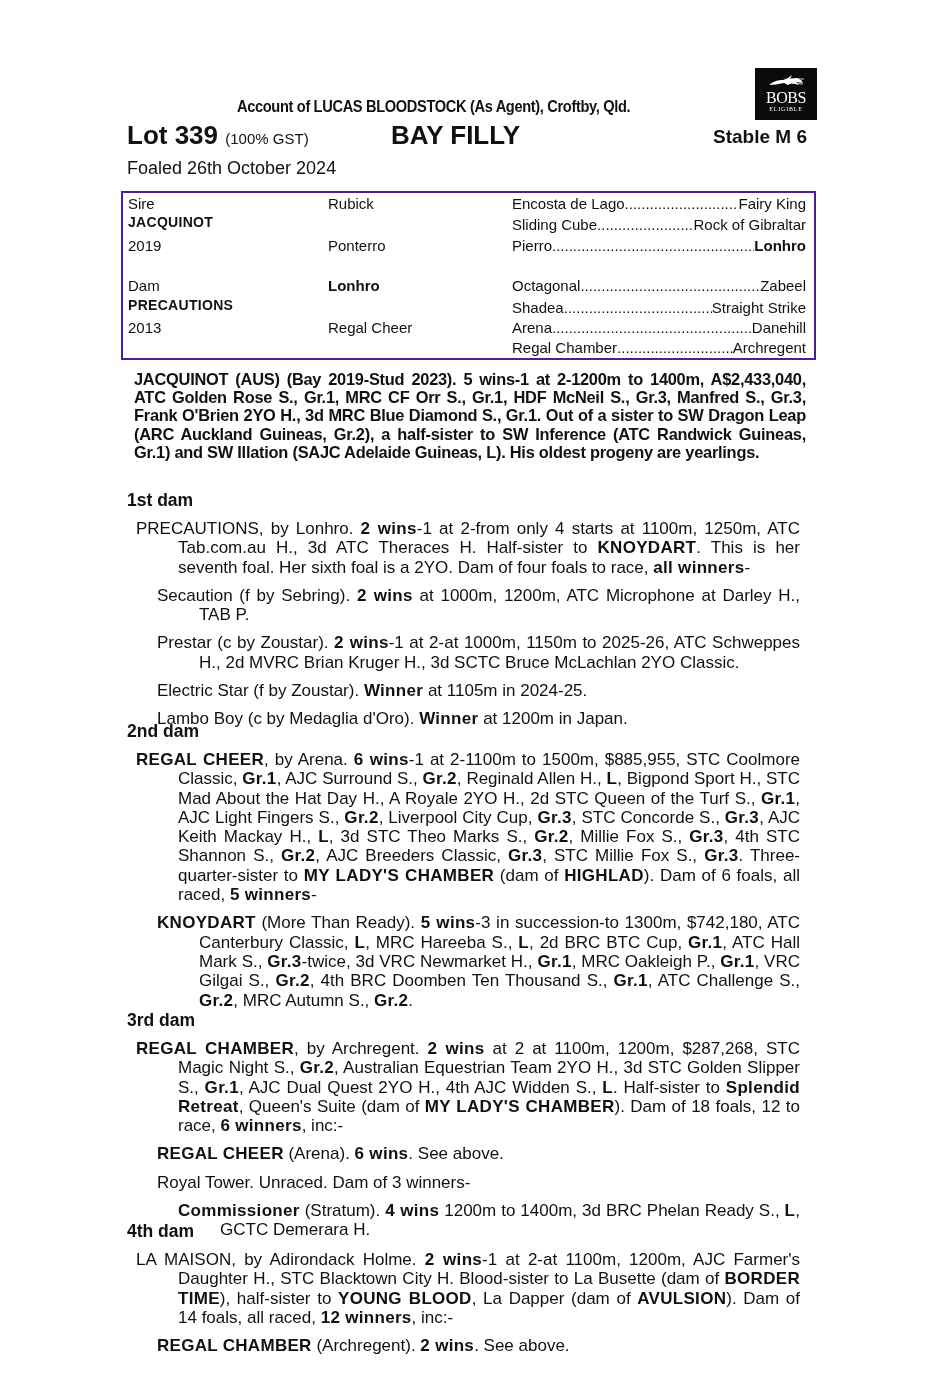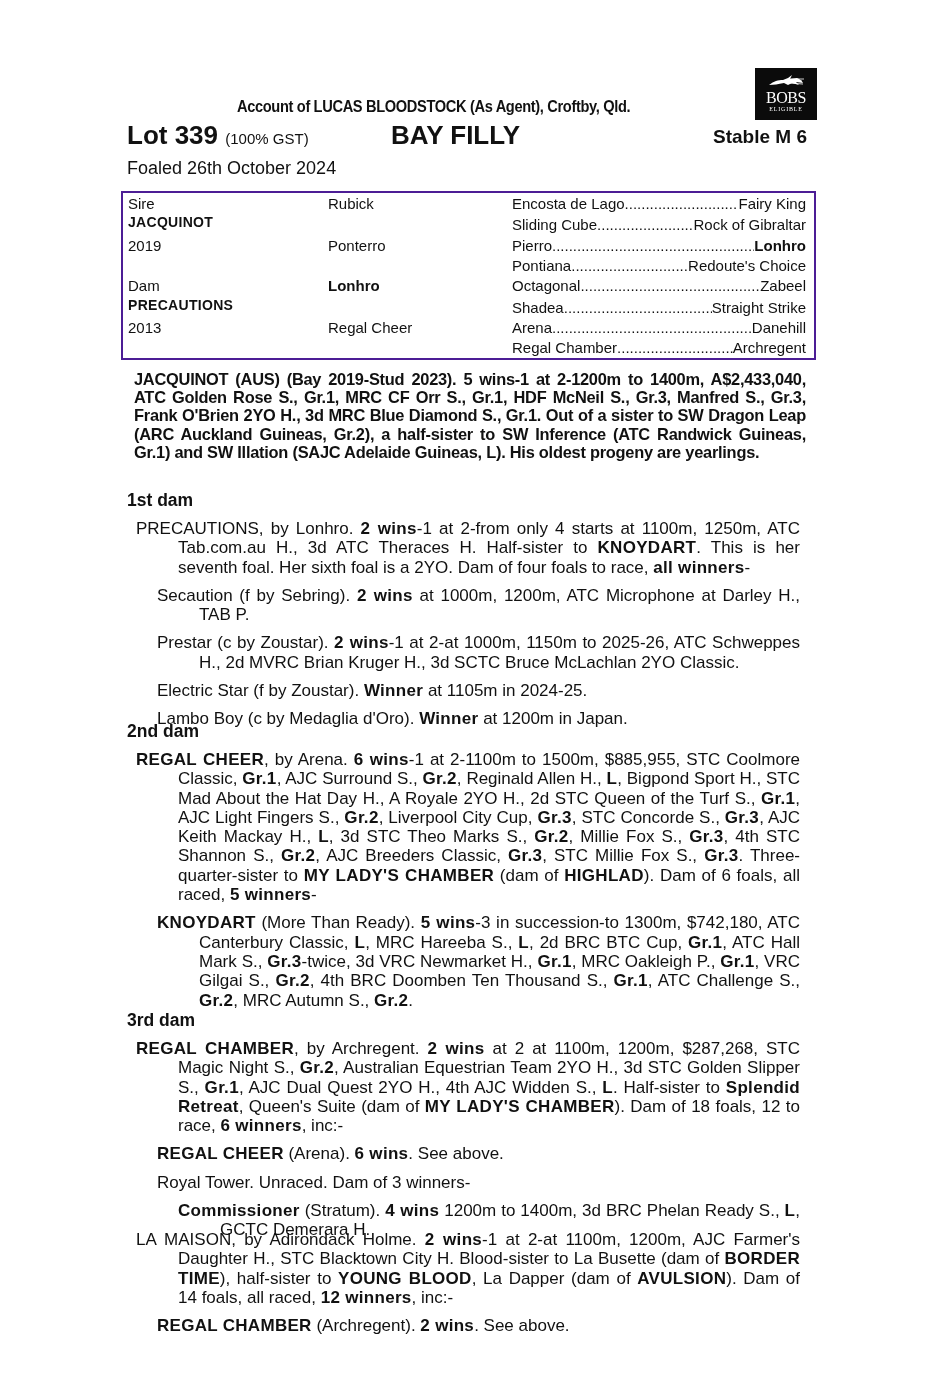--- a/index.html
+++ b/index.html
@@ -79,27 +79,20 @@
     </div>
     <div class="row" style="top:44px">
       <span class="c1">2019</span>
       <span class="c2">Ponterro</span>
       <span class="c3">
           <span>Pierro</span>
           <span class="dots"></span>
           <span class="b">Lonhro</span>
         </span>
     </div>
-    <div class="row" style="top:64px">
-      <span class="c3">
-          <span>Pontiana</span>
-          <span class="dots"></span>
-          <span>Redoute's Choice</span>
-        </span>
-    </div>
     <div class="row" style="top:84px">
       <span class="c1">Dam</span>
       <span class="c2 b">Lonhro</span>
       <span class="c3">
           <span>Octagonal</span>
           <span class="dots"></span>
           <span>Zabeel</span>
         </span>
     </div>
     <div class="row" style="top:106px">
@@ -147,17 +140,18 @@
 
   <div class="sec" style="top:1010px">
     <h3>3rd dam</h3>
     <p class="p l0"><span class="bk">REGAL CHAMBER</span><span>, by Archregent. </span><span class="bk">2 wins</span><span> at 2 at 1100m, 1200m, $287,268, STC Magic Night S., </span><span class="bk">Gr.2</span><span>, Australian Equestrian Team 2YO H., 3d STC Golden Slipper S., </span><span class="bk">Gr.1</span><span>, AJC Dual Quest 2YO H., 4th AJC Widden S., </span><span class="bk">L</span><span>. Half-sister to </span><span class="bk">Splendid Retreat</span><span>, Queen's Suite (dam of </span><span class="bk">MY LADY'S CHAMBER</span><span>). Dam of 18 foals, 12 to race, </span><span class="bk">6 winners</span><span>, inc:-</span></p>
     <p class="p l1"><span class="bk">REGAL CHEER</span><span> (Arena). </span><span class="bk">6 wins</span><span>. See above.</span></p>
     <p class="p l1"><span>Royal Tower. Unraced. Dam of 3 winners-</span></p>
     <p class="p l2"><span class="bk">Commissioner</span><span> (Stratum). </span><span class="bk">4 wins</span><span> 1200m to 1400m, 3d BRC Phelan Ready S., </span><span class="bk">L</span><span>, GCTC Demerara H.</span></p>
   </div>
 
   <div class="sec" style="top:1221px">
+    <h3>4th dam</h3>
     <p class="p l0"><span>LA MAISON, by Adirondack Holme. </span><span class="bk">2 wins</span><span>-1 at 2-at 1100m, 1200m, AJC Farmer's Daughter H., STC Blacktown City H. Blood-sister to La Busette (dam of </span><span class="bk">BORDER TIME</span><span>), half-sister to </span><span class="bk">YOUNG BLOOD</span><span>, La Dapper (dam of </span><span class="bk">AVULSION</span><span>). Dam of 14 foals, all raced, </span><span class="bk">12 winners</span><span>, inc:-</span></p>
     <p class="p l1"><span class="bk">REGAL CHAMBER</span><span> (Archregent). </span><span class="bk">2 wins</span><span>. See above.</span></p>
   </div>
 
 </div>
 
 </body></html>

